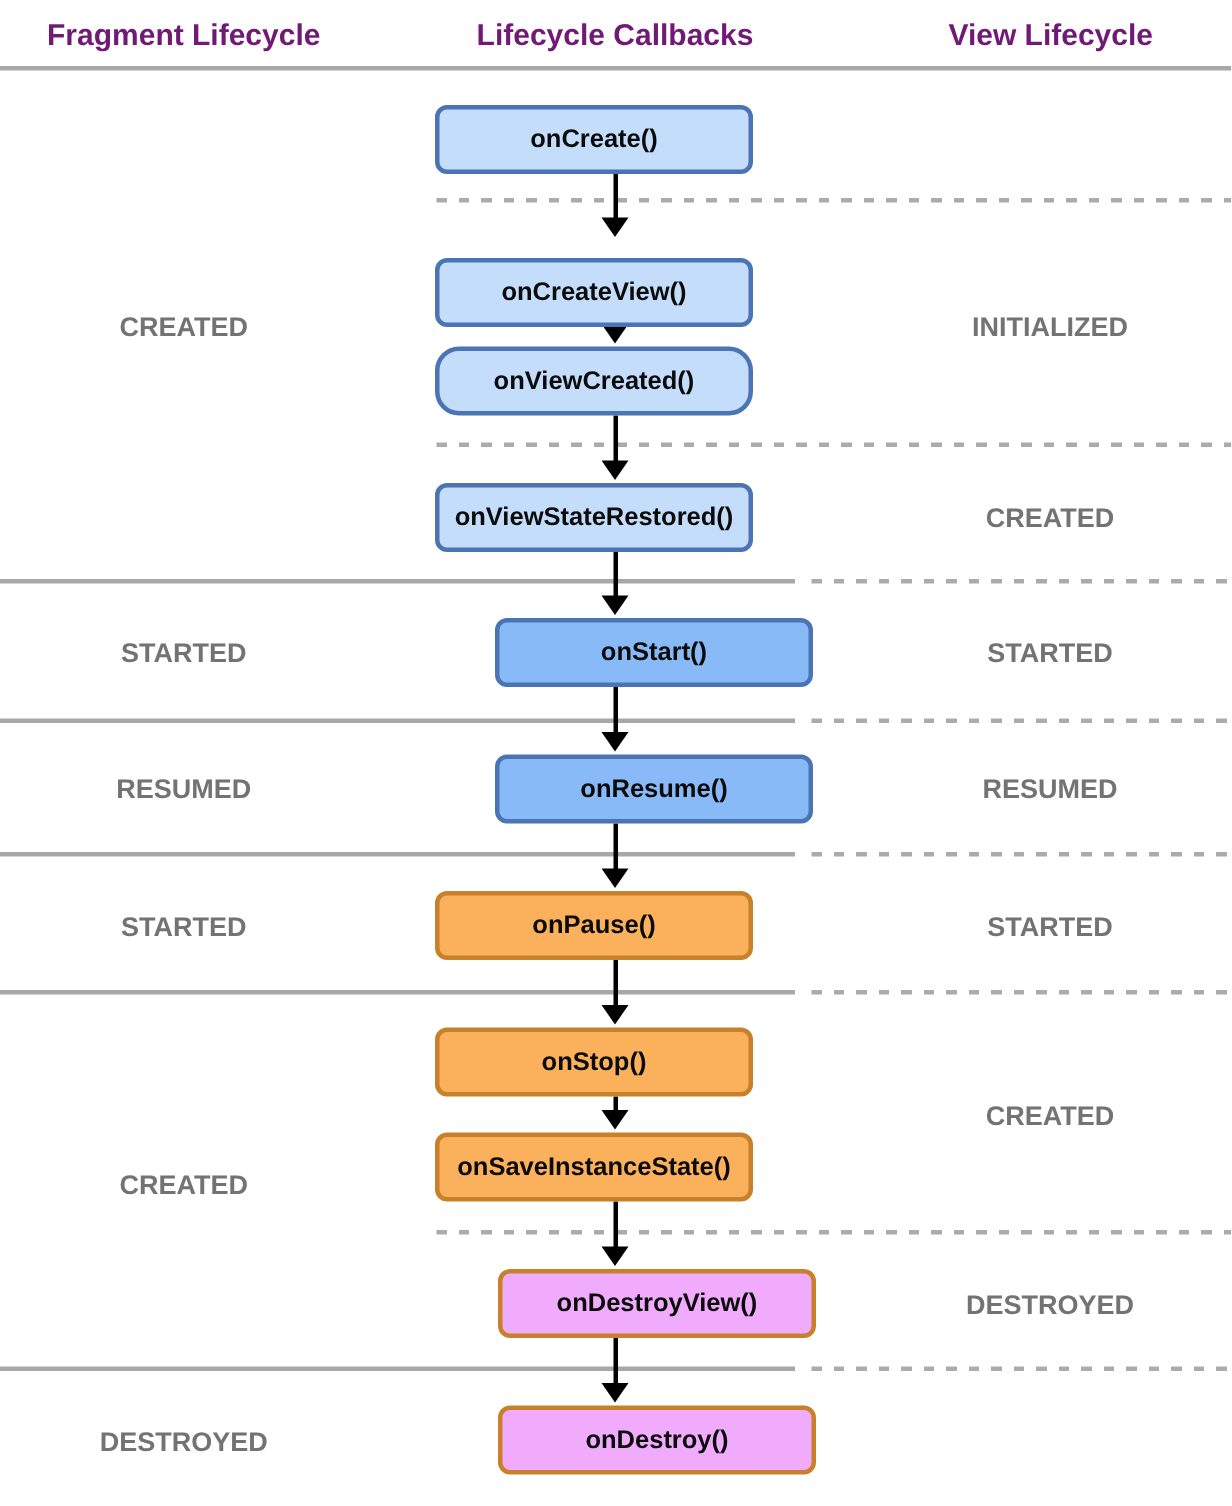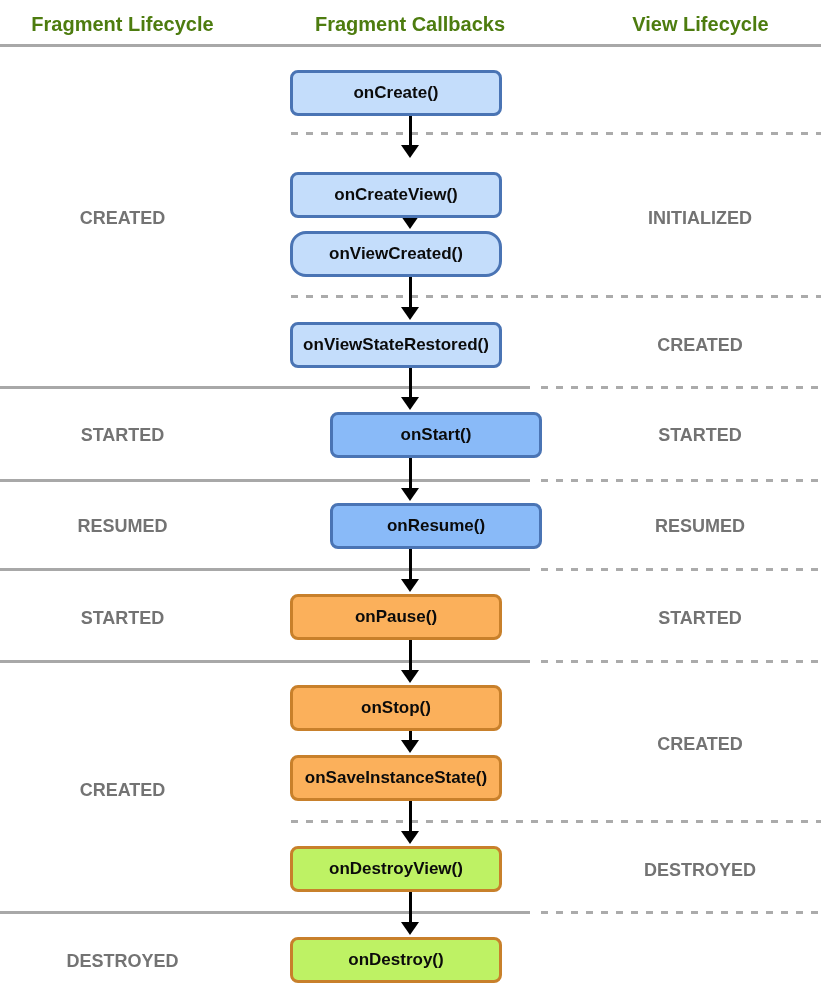--- a/index.html
+++ b/index.html
@@ -13,21 +13,21 @@
     overflow: hidden;
   }
   .hdr {
     position: absolute;
     top: 11px;
     height: 26px;
     line-height: 26px;
     text-align: center;
     font-size: 20px;
     font-weight: bold;
-    color: #4d7c0f;
+    color: #701a75;
     white-space: nowrap;
   }
   .line-solid {
     position: absolute;
     height: 3px;
     background: #a8a8a8;
   }
   .line-dashed {
     position: absolute;
     height: 3px;
@@ -44,21 +44,21 @@
     display: flex;
     align-items: center;
     justify-content: center;
     font-size: 17px;
     font-weight: bold;
     white-space: nowrap;
   }
   .c-lightblue   { background: #c4ddfb; border-color: #4a74b4; }
   .c-blue        { background: #89baf8; border-color: #4a74b4; margin-left: 40px; }
   .c-orange      { background: #fbb05b; border-color: #c8802b; }
-  .c-lightorange { background: #bef264; border-color: #c8802b; }
+  .c-lightorange { background: #f0abfc; border-color: #c8802b; margin-left: 42px; }
   .arrow {
     position: absolute;
     left: 401px;
     width: 18px;
   }
   .arrow .shaft {
     position: absolute;
     left: 7.5px;
     top: 0;
     width: 3px;
@@ -86,21 +86,21 @@
   }
   .state.left  { left: 10px;  width: 225px; }
   .state.right { left: 585px; width: 230px; }
 </style>
 </head>
 <body>
 
 <div id="stage">
 
   <div class="hdr" style="left:0; width:245px;">Fragment Lifecycle</div>
-  <div class="hdr" style="left:290px; width:240px;">Fragment Callbacks</div>
+  <div class="hdr" style="left:290px; width:240px;">Lifecycle Callbacks</div>
   <div class="hdr" style="left:580px; width:241px;">View Lifecycle</div>
 
   <div class="line-solid" style="top:44px; left:0; width:821px;"></div>
 
   <div class="line-solid" style="top:386px; left:0; width:530px;"></div>
   <div class="line-solid" style="top:479px; left:0; width:530px;"></div>
   <div class="line-solid" style="top:568px; left:0; width:530px;"></div>
   <div class="line-solid" style="top:660px; left:0; width:530px;"></div>
   <div class="line-solid" style="top:911px; left:0; width:530px;"></div>
 

